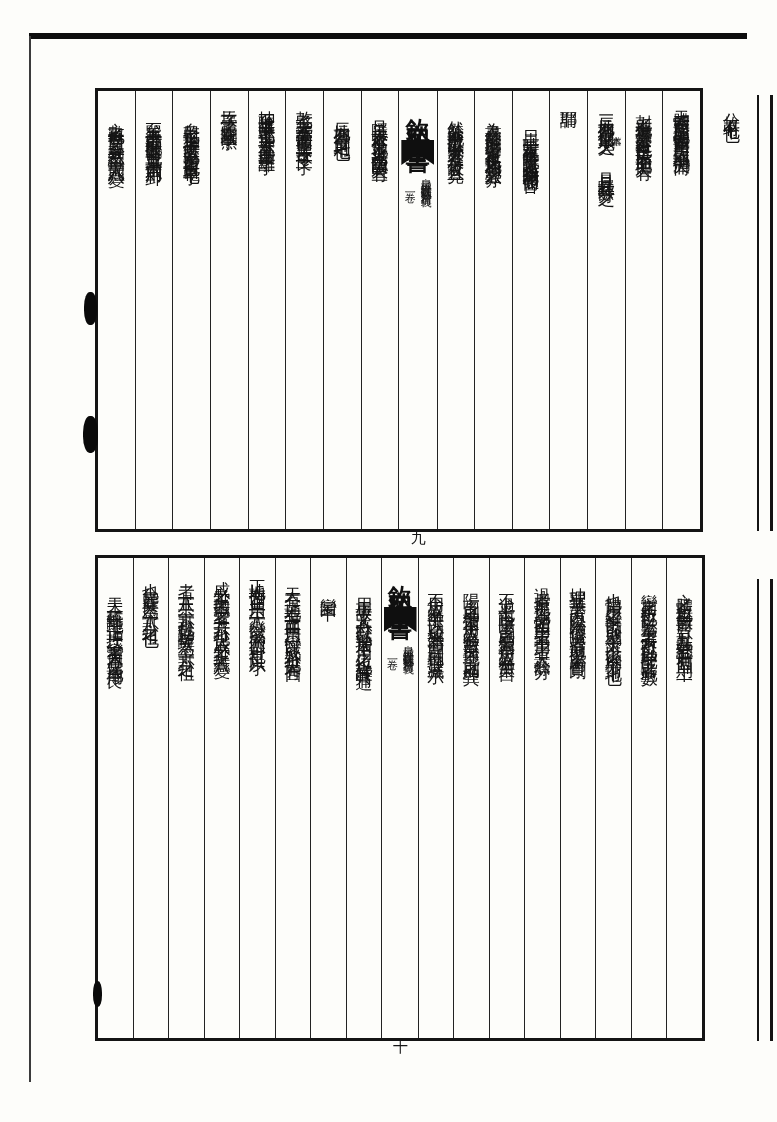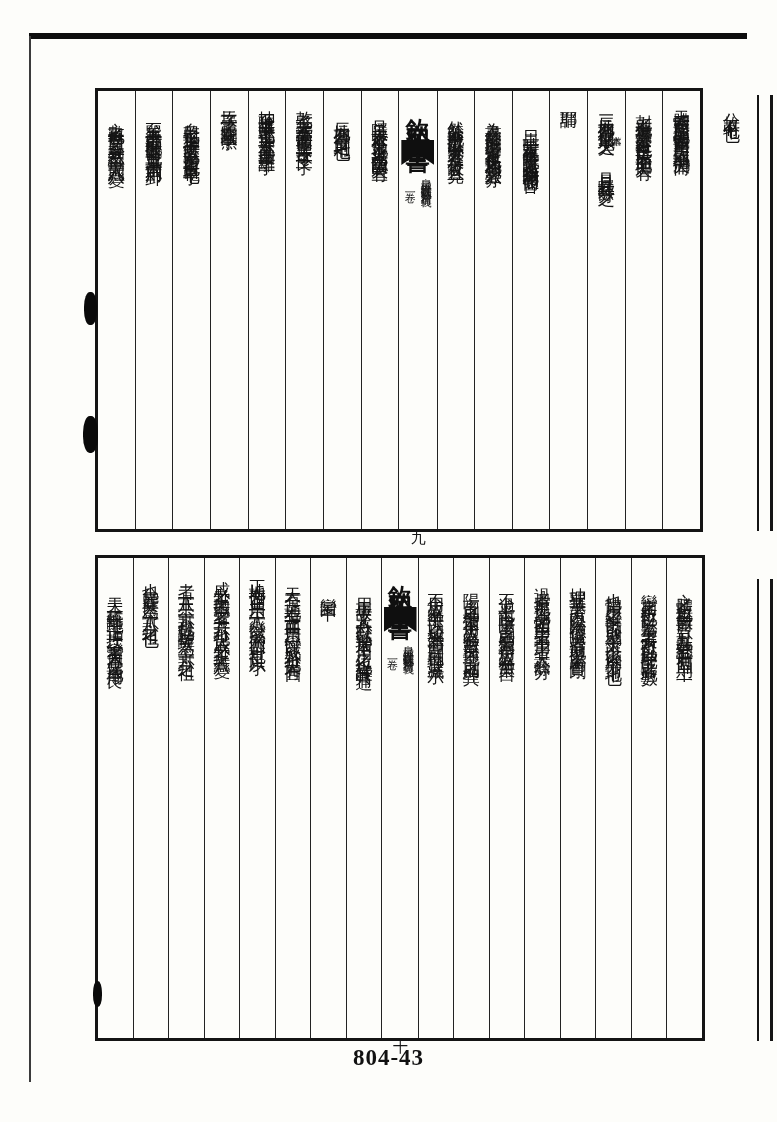--- a/index.html
+++ b/index.html
@@ -192,15 +192,14 @@
     <div class="tcol" style="padding-top:26px">天二正乾離地二正坤坎二變者天用兌震地用艮</div>
   </div>
 
   <div class="strip-line b1"></div>
   <div class="strip-line b2"></div>
 
   <div class="blot b1"></div>
   <div class="blot b2"></div>
   <div class="blot b3"></div>
 
-  <div class="footer">804-43</div>
 
 </div>
 
 </body></html>

